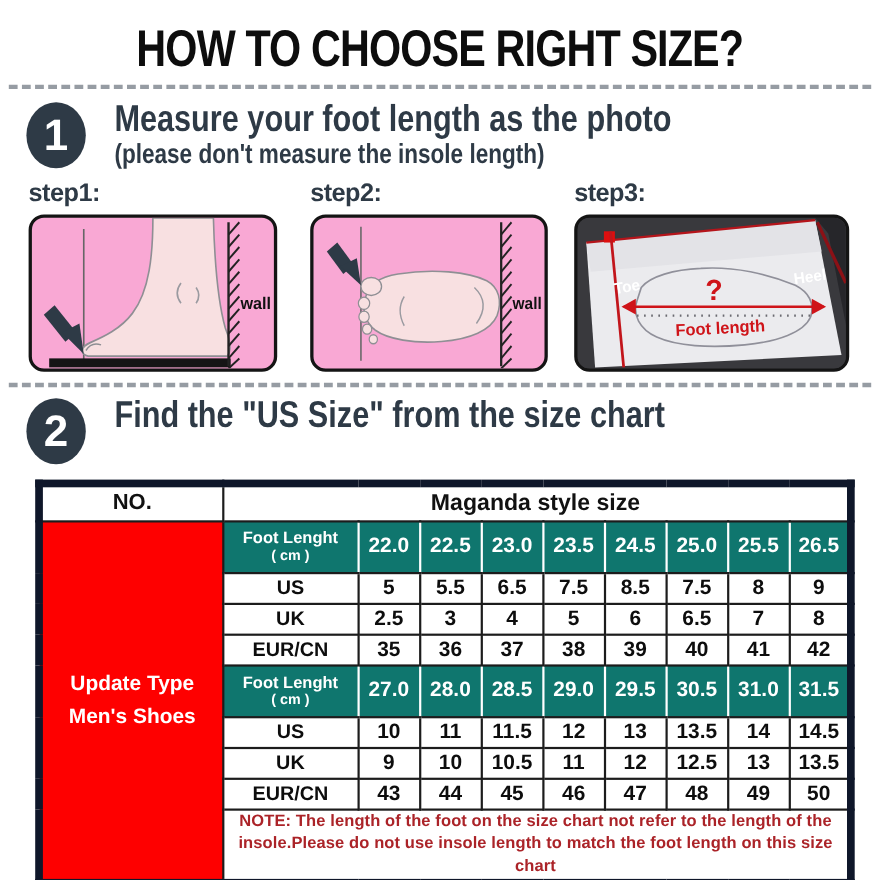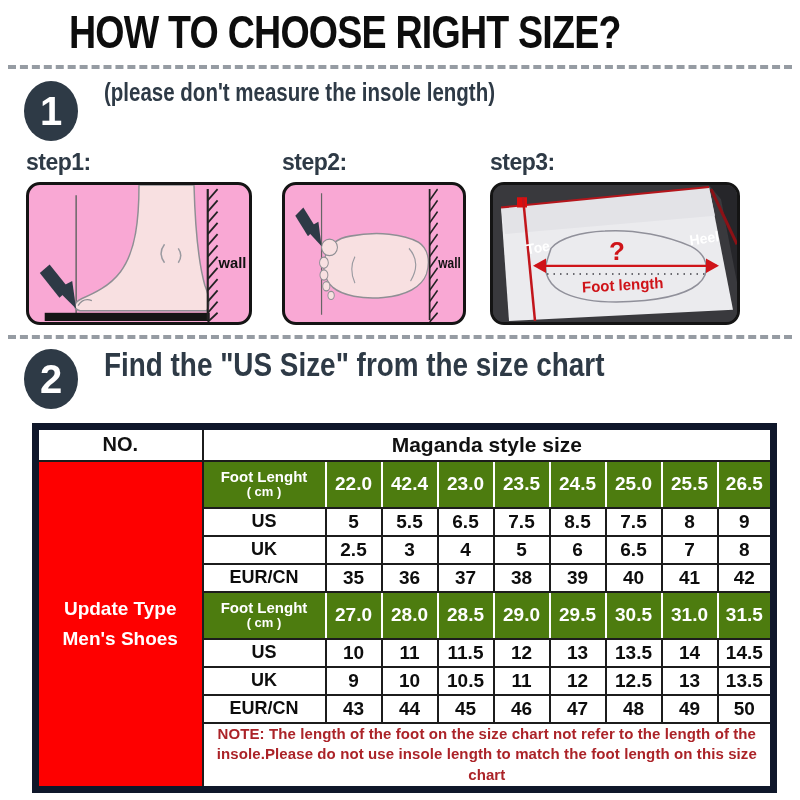--- a/index.html
+++ b/index.html
@@ -3,52 +3,52 @@
 <meta charset="utf-8">
 <style>
   html,body{margin:0;padding:0;}
   body{
     width:800px;height:800px;overflow:hidden;background:#ffffff;
     font-family:"Liberation Sans",sans-serif;color:#111;
   }
   .cond{display:inline-block;transform:scaleX(0.82);transform-origin:0 50%;white-space:nowrap;}
   .cond-c{display:inline-block;transform:scaleX(0.8);transform-origin:50% 50%;white-space:nowrap;}
 
-  .title{margin:4px 0 6px;text-align:left;font-size:47px;font-weight:bold;
+  .title{margin:16px 0 6px;text-align:center;font-size:47px;font-weight:bold;
          letter-spacing:-1px;color:#0d0d0d;}
   .dash{border-top:4px dashed #969ca3;margin:2px 8px 6px;}
   .dash2{border-top:4px dashed #969ca3;margin:10px 8px 4px;}
 
   .step-head{display:flex;align-items:flex-start;gap:26px;padding:4px 0 6px 24px;}
   .num-circle{flex:0 0 auto;width:54px;height:60px;border-radius:50%;background:#2e3a46;
               color:#fff;font-size:40px;font-weight:bold;display:flex;align-items:center;
               justify-content:center;margin-top:2px;}
   .step-texts{color:#2e3a46;font-weight:bold;}
   .h1l{font-size:34px;line-height:1.05;}
   .h2l{font-size:25px;line-height:1.1;}
 
   .steps-row{display:flex;padding-left:26px;}
   .step-col{display:flex;flex-direction:column;}
   .step-col.c1{width:226px;}
-  .step-col.c2{width:184px;margin-left:30px;}
+  .step-col.c2{width:216px;margin-left:30px;}
   .step-col.c3{width:250px;margin-left:24px;}
   .step-label{font-size:23px;font-weight:bold;color:#2e3a46;letter-spacing:-0.5px;margin:2px 0 6px;}
   .illus-box{height:137px;border:3px solid #141414;border-radius:14px;background:#f9a8d4;overflow:hidden;}
   .illus-box svg{display:block;width:100%;height:100%;}
   .photo-box{background:#39393d;}
 
   table.size-chart{border-collapse:collapse;table-layout:fixed;width:740px;margin:8px 16px 0 32px;
                    border:7px solid #0f172a;}
   table.size-chart td{border:2px solid #1c1c1c;text-align:center;vertical-align:middle;
                       font-weight:bold;padding:0;}
   tr.hdr{height:34px;}
   td.no-cell{font-size:20px;}
   td.style-cell{font-size:21px;}
   tr.red-row{height:47px;}
-  tr.red-row td{background:#4d7c0f;color:#fff;border-left-color:#fff;border-right-color:#fff;font-size:19px;}
+  tr.red-row td{background:#0f766e;color:#fff;border-left-color:#fff;border-right-color:#fff;font-size:19px;}
   tr.red-row td.row-label{border-left-color:#1c1c1c;}
   tr.red-row td:last-child{border-right-color:#1c1c1c;}
   td.left-block{background:#fe0000 !important;color:#fff;border:2px solid #1c1c1c !important;
                 font-size:21px;line-height:1.55;text-align:center;vertical-align:middle;}
   tr.red-row td.row-label .rl1{font-size:15px;line-height:1.1;}
   tr.red-row td.row-label .rl2{font-size:13px;line-height:1.1;}
   tr.plain{height:28px;}
   tr.plain td{font-size:19px;background:#fff;color:#0d0d0d;}
   tr.plain td.row-label{font-size:18px;}
   tr.note-row{height:64px;}
@@ -64,20 +64,21 @@
     <span class="cond-c">HOW TO CHOOSE RIGHT SIZE?</span>
   </div>
 
   <div class="dash"></div>
 
   <div class="step-head">
     <div class="num-circle">
       <span>1</span>
     </div>
     <div class="step-texts">
+      <div class="h1l"><span class="cond">Measure your foot length as the photo</span></div>
       <div class="h2l"><span class="cond">(please don't measure the insole length)</span></div>
     </div>
   </div>
 
   <div class="steps-row">
 
     <div class="step-col c1">
       <div class="step-label">step1:</div>
       <div class="illus-box">
         <svg viewBox="0 0 224 134" preserveAspectRatio="none">
@@ -211,21 +212,21 @@
     <tr class="red-row">
       <td class="left-block" rowspan="9">
         <div>Update Type</div>
         <div>Men's Shoes</div>
       </td>
       <td class="row-label">
         <div class="rl1">Foot Lenght</div>
         <div class="rl2">( cm )</div>
       </td>
       <td>22.0</td>
-      <td>42.4</td>
+      <td>22.5</td>
       <td>23.0</td>
       <td>23.5</td>
       <td>24.5</td>
       <td>25.0</td>
       <td>25.5</td>
       <td>26.5</td>
     </tr>
     <tr class="plain">
       <td class="row-label">US</td>
       <td>5</td>

